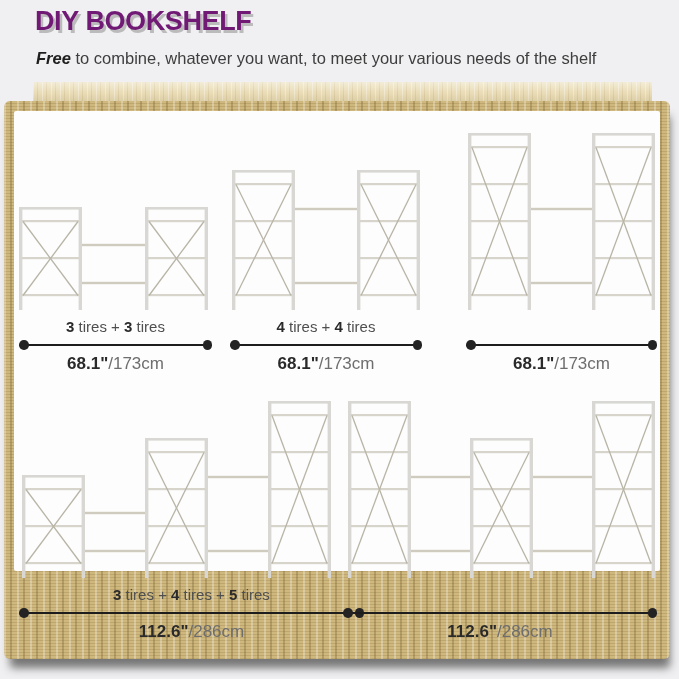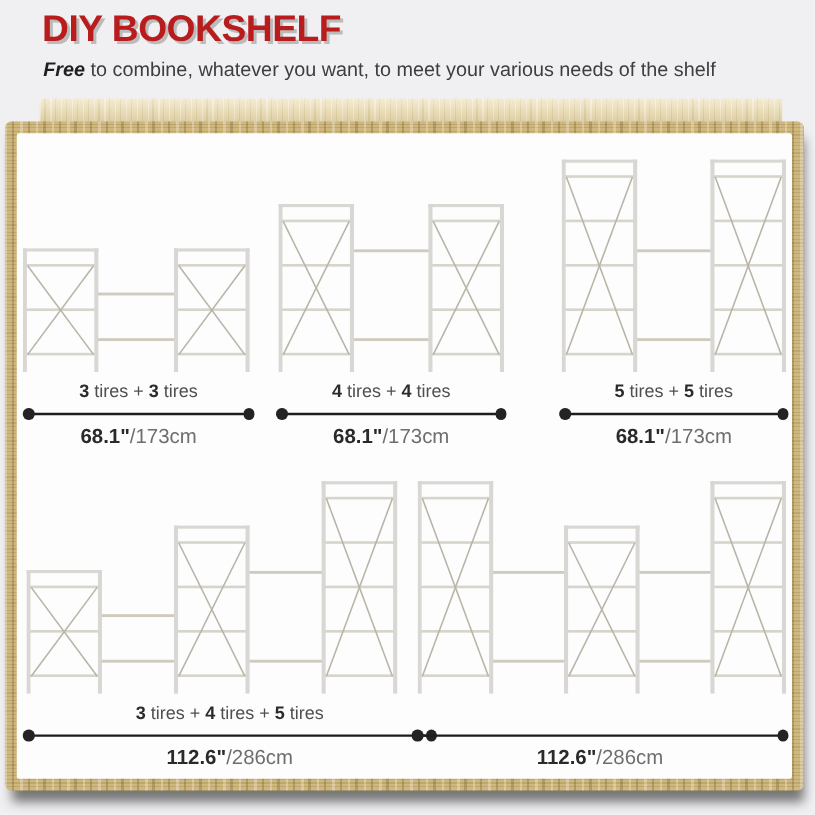--- a/index.html
+++ b/index.html
@@ -5,22 +5,22 @@
   html,body { margin:0; padding:0; }
   body {
     width:679px; height:679px; position:relative; overflow:hidden;
     background:#f0eff1;
     font-family:"Liberation Sans", sans-serif;
     -webkit-font-smoothing:antialiased;
   }
   
   .hdr-title {
     position:absolute; left:35px; top:6px;
-    font-size:31px; font-weight:700; letter-spacing:-0.4px;
-    color:#b91c1c; text-shadow:2.5px 2.5px 0 #bcbbbb;
+    font-size:27px; font-weight:700; letter-spacing:-0.4px;
+    color:#701a75; text-shadow:2.5px 2.5px 0 #bcbbbb;
     white-space:nowrap;
   }
   .hdr-sub {
     position:absolute; left:36px; top:49px;
     font-size:16.5px; color:#3e3e3e; white-space:nowrap;
   }
   .hdr-sub b { font-weight:700; color:#1f1f1f;font-style:italic; }
 
   
   .plank-top {
@@ -34,21 +34,21 @@
   .board {
     position:absolute; left:4px; top:101px; width:666px; height:558px;
     border-radius:6px;
     background-color:#cfb87e;
     background-image:
       repeating-linear-gradient(90deg, rgba(255,255,255,.28) 0 2px, rgba(0,0,0,0) 2px 6px, rgba(104,80,36,.28) 6px 8px, rgba(0,0,0,0) 8px 13px),
       repeating-linear-gradient(0deg, rgba(120,95,45,.20) 0 1px, rgba(0,0,0,0) 1px 3px);
     box-shadow: 3px 12px 9px -3px rgba(70,70,70,.72);
   }
   .panel {
-    position:absolute; left:10px; top:10px; width:646px; height:538px;
+    position:absolute; left:10px; top:10px; width:646px; height:460px;
     background:#fdfdfd; border-radius:2px;
   }
 
   
   .config { position:absolute; height:250px; }
   .config svg { position:absolute; top:0; }
   .cfg-label {
     position:absolute; top:191px; left:-25px; right:-25px;
     text-align:center; font-size:15px; color:#4f4f4f; white-space:nowrap;
   }
@@ -165,21 +165,20 @@
             <rect x="124" y="6" width="63" height="2.6" fill="#d8d7d3"></rect>
             <rect x="127" y="19" width="57" height="2.2" fill="#d6d4cb"></rect>
             <rect x="127" y="56" width="57" height="2.2" fill="#d6d4cb"></rect>
             <rect x="127" y="93" width="57" height="2.2" fill="#d6d4cb"></rect>
             <rect x="127" y="130" width="57" height="2.2" fill="#d6d4cb"></rect>
             <rect x="127" y="167" width="57" height="2.2" fill="#d6d4cb"></rect>
             <line x1="128" y1="20.5" x2="183" y2="168.5" stroke="#b8b4a6" stroke-width="1.3"></line>
             <line x1="183" y1="20.5" x2="128" y2="168.5" stroke="#b8b4a6" stroke-width="1.3"></line>
           </g>
         </svg>
-        <div class="cfg-label"><b>5</b> tires + <b>5</b> tires</div>
         <div class="dimline">
           <span class="dim-dot l"></span>
           <span class="dim-dot r"></span>
         </div>
         <div class="dimtext"><b>68.1"</b><span>/173cm</span></div>
       </div>
       <div class="config" style="left: 9px; top: 284px; width: 309px; padding-left: 28px;">
         <svg width="313" height="184" viewBox="0 0 313 184" style="left: -1px;">
           <rect x="61" y="154.8" width="64" height="2.4" fill="#cfccbf"></rect>
           <rect x="61" y="116.8" width="64" height="2.4" fill="#cfccbf"></rect>

